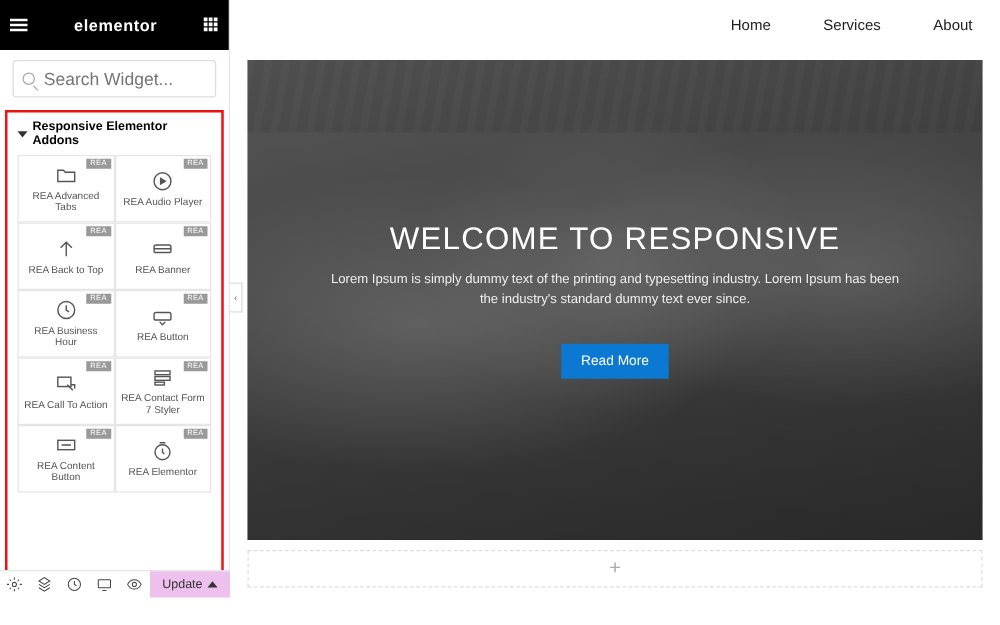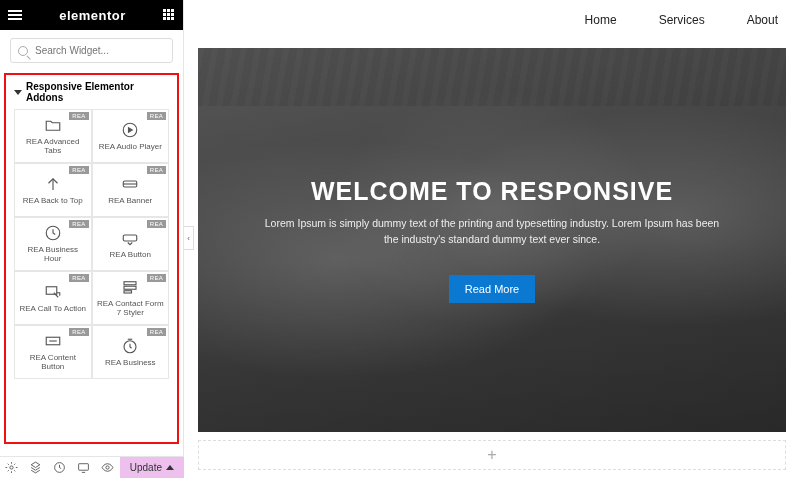--- a/index.html
+++ b/index.html
@@ -1,27 +1,27 @@
 <!DOCTYPE html>
 <html><head>
 <meta charset="utf-8">
 <style>
 * { box-sizing: border-box; margin: 0; padding: 0; }
 body { font-family: -apple-system, Arial, sans-serif; font-size: 11px; background: #fff; width: 800px; height: 500px; overflow: hidden; position: relative; }
 
 .sidebar { position: absolute; left: 0; top: 0; width: 184px; height: 478px; background: #fff; border-right: 1px solid #e5e5e5; }
-.topbar { height: 30px; background: #000; display: flex; align-items: center; justify-content: space-between; padding: 0 8px; }
+.topbar { height: 40px; background: #000; display: flex; align-items: center; justify-content: space-between; padding: 0 8px; }
 .hamburger { width: 14px; display: flex; flex-direction: column; gap: 2px; cursor: pointer; }
 .hamburger span { height: 2px; background: #fff; }
 .brand { color: #fff; font-weight: 700; font-size: 13px; letter-spacing: 0.5px; }
 .gridicon { width: 12px; height: 12px; display: grid; grid-template-columns: repeat(3,3px); grid-template-rows: repeat(3,3px); gap: 1px; }
 .gridicon span { background: #fff; }
 
 .searchrow { padding: 8px 10px; }
-.search { width: 100%; border: 1px solid #ddd; border-radius: 3px; padding: 6px 8px 6px 24px; font-size: 10px; color: #888; background: #fff; }
+.search { width: 100%; border: 1px solid #ddd; border-radius: 3px; padding: 6px 8px 6px 24px; font-size: 14px; color: #888; background: #fff; }
 .searchwrap { position: relative; }
 .searchico { position: absolute; left: 8px; top: 50%; transform: translate(0,-50%); width: 10px; height: 10px; border: 1.4px solid #aaa; border-radius: 50%; }
 .searchico::after { content: ""; position: absolute; right: -4px; bottom: -4px; width: 5px; height: 1.4px; background: #aaa; transform: rotate(45deg); }
 
 .section { border: 2px solid #e11; margin: 2px 4px; height: 371px; overflow: hidden; }
 .sechdr { padding: 6px 8px; font-weight: 700; font-size: 10px; display: flex; align-items: center; gap: 4px; }
 .sechdr .tri { width: 0; height: 0; border-left: 4px solid transparent; border-right: 4px solid transparent; border-top: 5px solid #333; }
 
 .wgrid { display: grid; grid-template-columns: 1fr 1fr; gap: 0; padding: 0 8px 8px; }
 .wcard { position: relative; background: #fff; border: 1px solid #e6e6e6; height: 54px; display: flex; flex-direction: column; align-items: center; justify-content: center; gap: 4px; cursor: grab; }
@@ -42,21 +42,21 @@
 .hero { position: relative; margin: 8px 14px 0; height: 384px; background: linear-gradient(135deg,#4a4a4a,#2a2a2a); overflow: hidden; }
 .hero .tint { position: absolute; inset: 0; background:
   radial-gradient(ellipse at 24% 55%, rgba(220,220,220,.22), transparent 40%),
   radial-gradient(ellipse at 50% 42%, rgba(190,190,190,.18), transparent 38%),
   radial-gradient(ellipse at 82% 44%, rgba(230,230,230,.20), transparent 36%),
   linear-gradient(180deg, rgba(120,120,120,.30), rgba(30,30,30,.55));
   filter: grayscale(1) contrast(.9);
 }
 .plantband { position: absolute; top: 0; left: 0; right: 0; height: 58px; background: repeating-linear-gradient(100deg, rgba(60,60,60,.55) 0 6px, rgba(40,40,40,.55) 6px 14px); opacity: .35; }
 .heroc { position: absolute; inset: 0; display: flex; flex-direction: column; align-items: center; justify-content: center; text-align: center; padding: 0 46px; }
-.heroh { color: #fff; font-weight: 700; font-size: 25px; letter-spacing: 1px; text-align: right; }
+.heroh { color: #fff; font-weight: 400; font-size: 25px; letter-spacing: 1px; text-align: right; }
 .herop { color: #eee; font-size: 10.5px; margin-top: 10px; line-height: 1.5; max-width: 460px; }
 .cta { margin-top: 28px; background: #0b78d1; color: #fff; border: none; padding: 8px 16px; font-size: 11px; cursor: pointer; }
 
 .addsec { margin: 8px 14px 0; height: 30px; border: 1px dashed #ddd; display: flex; align-items: center; justify-content: center; color: #aaa; font-size: 16px; cursor: pointer; }
 
 svg { stroke: currentColor; fill: none; stroke-width: 1.5; }
 </style>
 </head>
 <body>
 
@@ -187,21 +187,21 @@
         </div>
         <div class="wcard">
           <div class="wbadge">REA</div>
           <div class="wicon">
             <svg width="18" height="18" viewBox="0 0 24 24">
               <circle cx="12" cy="13" r="8"></circle>
               <path d="M12 9v4l2 2"></path>
               <path d="M9 3h6"></path>
             </svg>
           </div>
-          <div class="wlabel">REA Business</div>
+          <div class="wlabel">REA Elementor</div>
         </div>
       </div>
   </div>
 
   <div class="footer">
     <div class="ficon">
         <svg width="13" height="13" viewBox="0 0 24 24">
           <circle cx="12" cy="12" r="3"></circle>
           <path d="M12 2v3M12 19v3M4 12H1M23 12h-3M5 5l2 2M17 17l2 2M17 7l2-2M5 19l2-2"></path>
         </svg>

